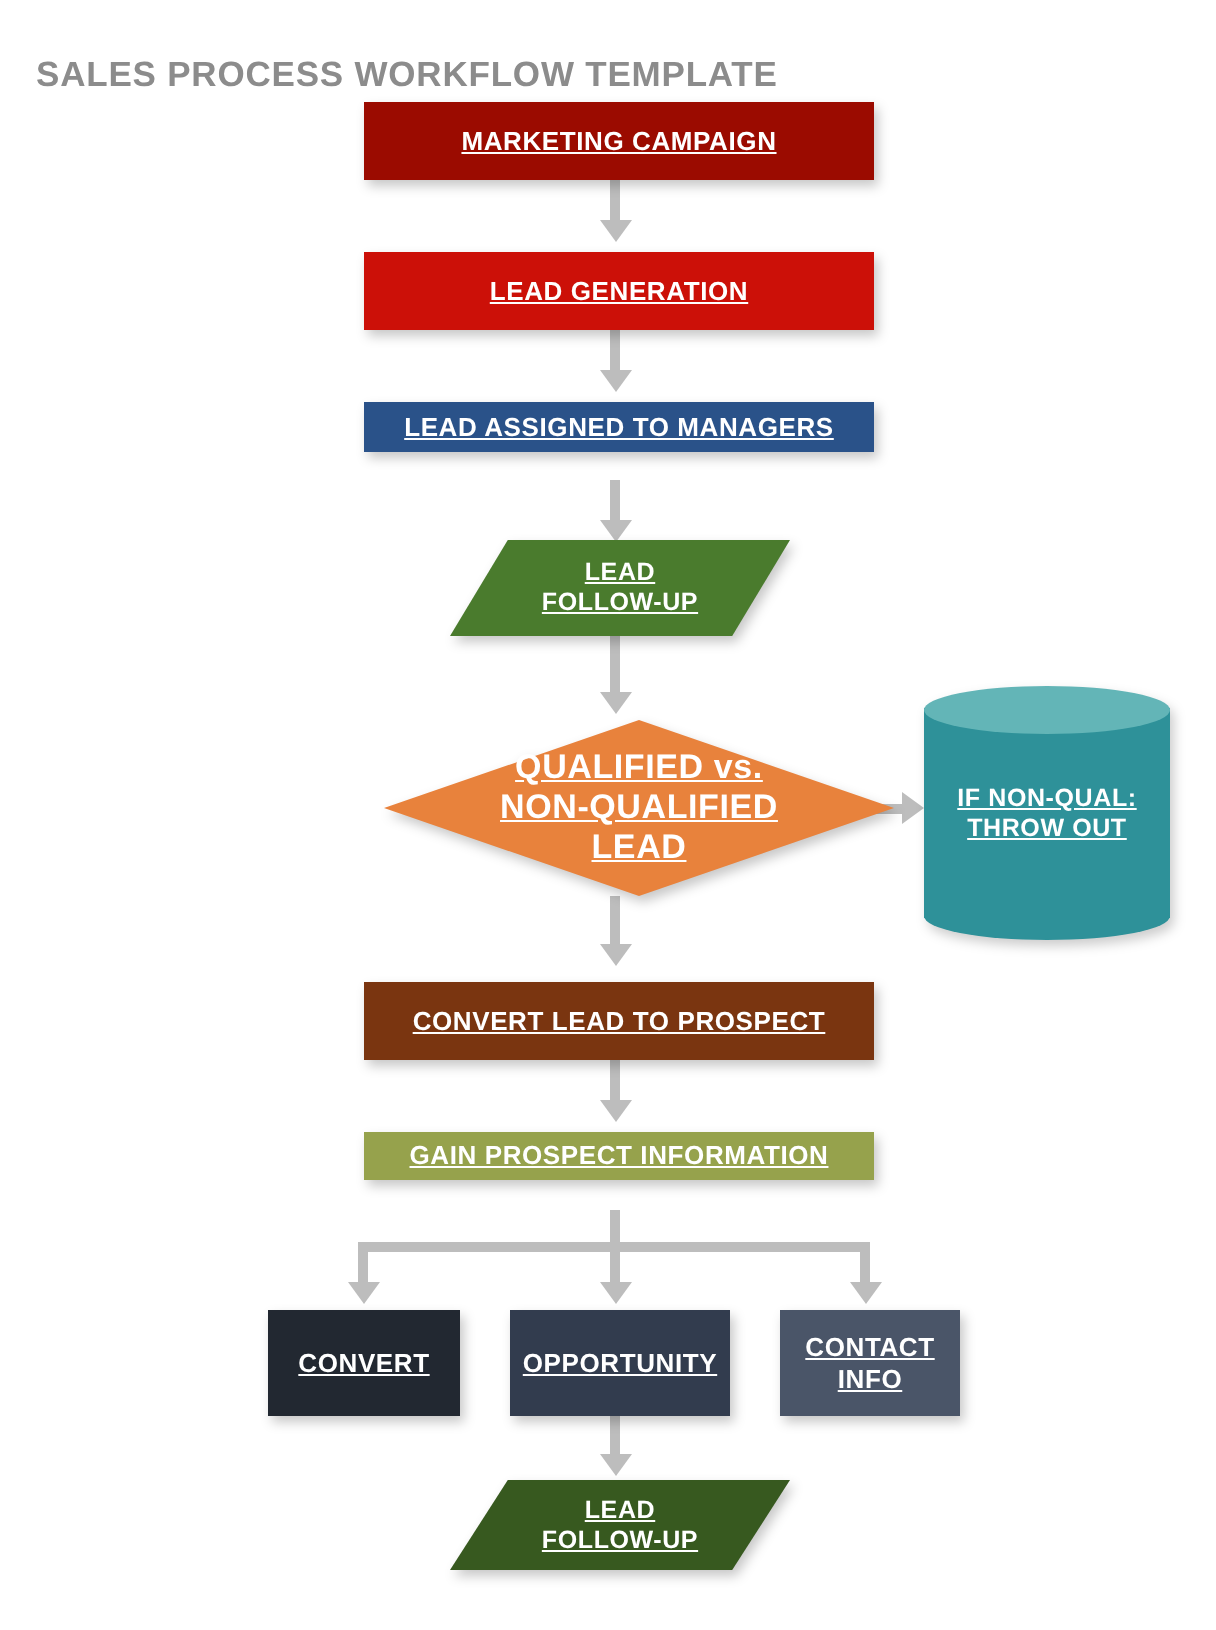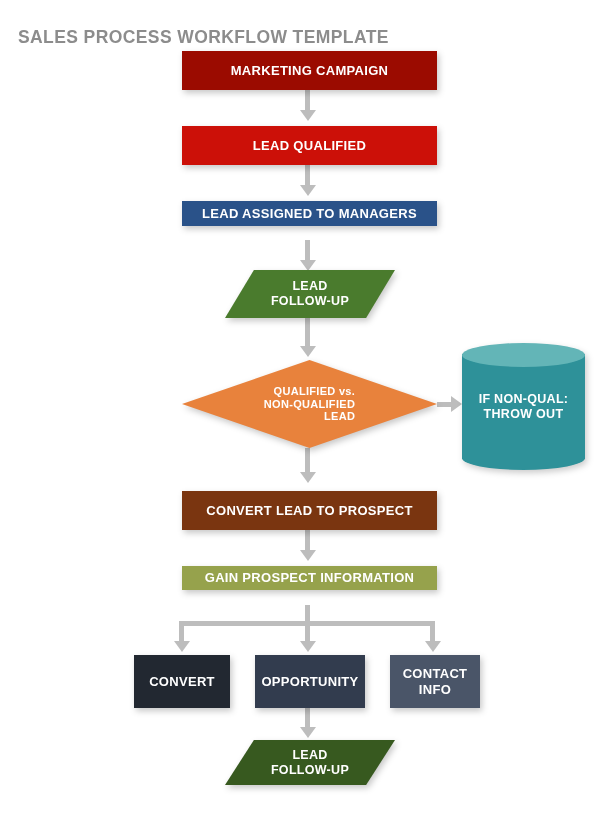--- a/index.html
+++ b/index.html
@@ -40,20 +40,21 @@
     box-sizing: border-box;
     display: flex;
     align-items: center;
     justify-content: center;
     text-align: center;
     color: #ffffff;
     font-weight: bold;
     letter-spacing: 0.3px;
     line-height: 1.18;
     z-index: 5;
+    text-decoration: underline;
   }
   .node .lbl { position: relative; z-index: 3; padding: 0 6px; }
 
   .rect {
     filter: drop-shadow(2px 3px 3px rgba(0,0,0,0.22));
   }
 
   
   .para {
     background: transparent;
@@ -173,36 +174,36 @@
   <div class="arrowhead arrow-down" style="left:424.5px; top:641px;"></div>
 
   <div class="conn" style="left:305px; top:708px; width:5px; height:22px;"></div>
   <div class="arrowhead arrow-down" style="left:299.5px; top:727px;"></div>
 
   <div class="node rect" style="left:182px; top:51px; width:255px; height:39px; background:#9B0B00; font-size:13px;">
     <span class="lbl">MARKETING CAMPAIGN</span>
   </div>
 
   <div class="node rect" style="left:182px; top:126px; width:255px; height:39px; background:#CC1008; font-size:13px;">
-    <span class="lbl">LEAD QUALIFIED</span>
+    <span class="lbl">LEAD GENERATION</span>
   </div>
 
   <div class="node rect" style="left:182px; top:201px; width:255px; height:25px; background:#2A5289; font-size:13px;">
     <span class="lbl">LEAD ASSIGNED TO MANAGERS</span>
   </div>
 
   <div class="node para" style="left:225px; top:270px; width:170px; height:48px; font-size:12.5px;">
     <div class="shape" style="background:#4A7B2D;"></div>
     <span class="lbl">
       <span>LEAD</span><br>
       <span>FOLLOW-UP</span>
     </span>
   </div>
 
-  <div class="node diamond" style="left:182px; top:360px; width:255px; height:88px; font-size:11px;text-align:right;">
+  <div class="node diamond" style="left:192px; top:360px; width:255px; height:88px; font-size:17px;">
     <div class="shape" style="background:#E8823C;"></div>
     <span class="lbl">
       <span>QUALIFIED vs.</span><br>
       <span>NON-QUALIFIED</span><br>
       <span>LEAD</span>
     </span>
   </div>
 
   <div class="node cyl" style="left:462px; top:343px; width:123px; height:127px; font-size:12.5px;">
     <div class="cyl-bottom" style="background:#2E9199;"></div>

